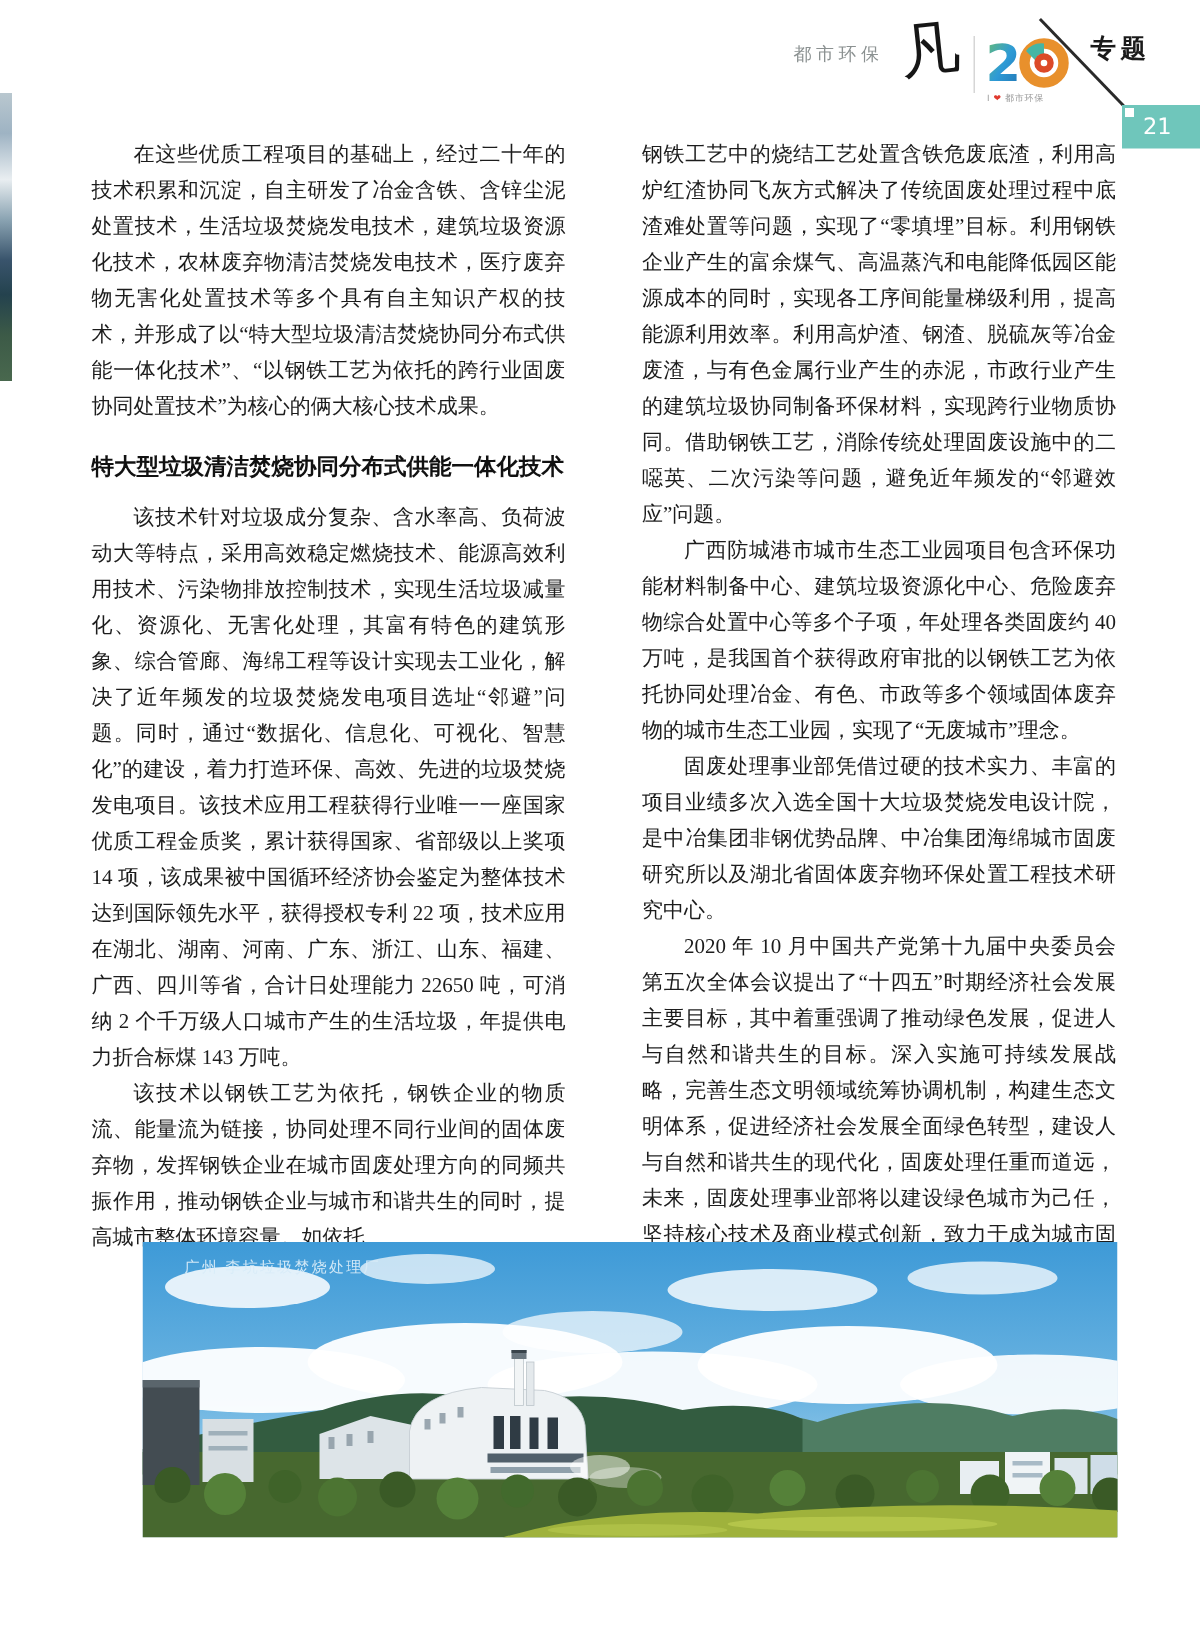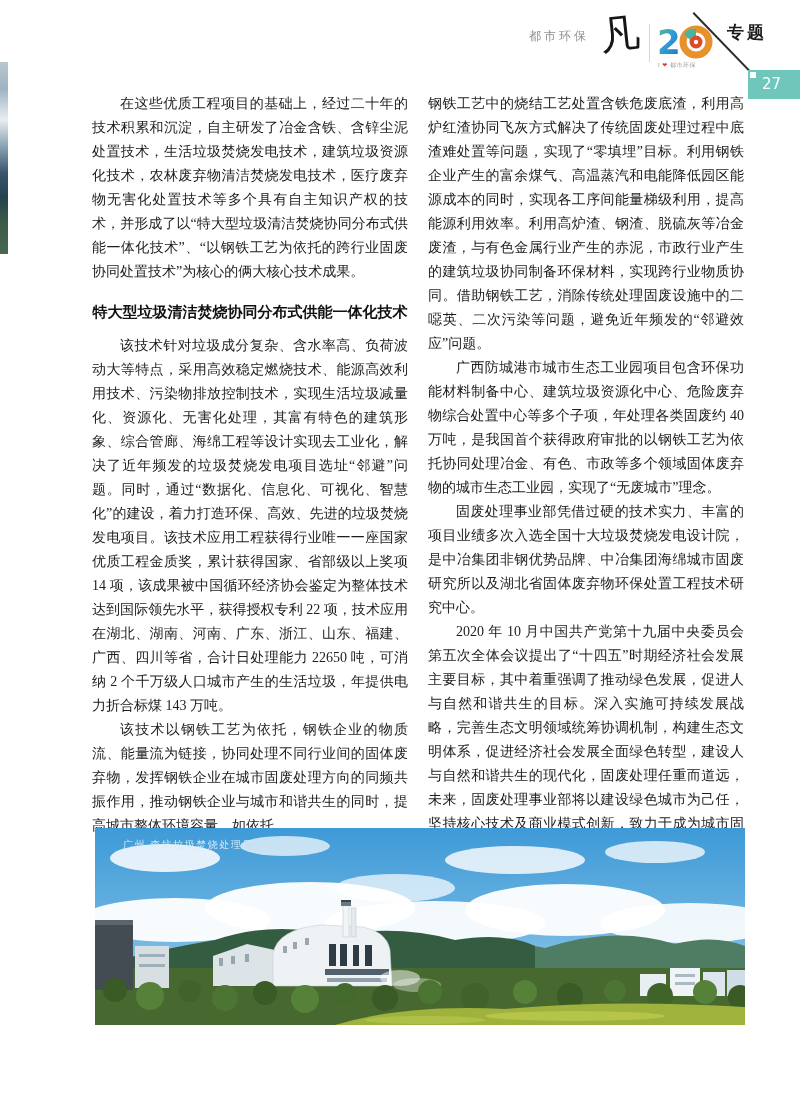--- a/index.html
+++ b/index.html
@@ -26,26 +26,26 @@
   .diag-line { position:absolute; left:694px; top:12px; width:84px; height:2px; background:#2a2a2a;
     transform-origin:0 0; transform:rotate(46deg); }
   .page-tab { position:absolute; left:748px; top:70px; width:52px; height:29px; background:#6fc6bb; }
   .tab-square { position:absolute; left:2px; top:2px; width:6px; height:6px; background:#ffffff; }
   .tab-number { color:#ffffff; font-family:"DejaVu Sans", sans-serif; font-size:15px;
     line-height:29px; padding-left:14px; }
 
   
   .col { position:absolute; width:316px; font-size:14px; line-height:24px; color:#1c1c1c;
     text-align:justify; }
-  .col-left  { left:92px;  top:92px; }
+  .col-left  { left:61px;  top:92px; }
   .col-right { left:428px; top:92px; }
   .para { margin:0; text-indent:2em; }
   .para.no-indent { text-indent:0; }
   .col h3 { font-family:"Liberation Sans", sans-serif; font-size:15px; font-weight:bold;
-    color:#111; margin:16px 0 10px 0; text-align:center; }
+    color:#111; margin:16px 0 10px 0; text-align:left; }
   .byline { text-align:right; font-weight:bold; font-family:"Liberation Sans", sans-serif;
     font-size:14px; margin-top:8px; color:#111; }
 
   
   .photo { position:absolute; left:75px; top:828px; width:650px; height:197px;padding-left:20px; }
   .photo svg { display:block; }
 </style>
 </head>
 <body>
 
@@ -75,21 +75,21 @@
     <span>I</span>
     <span class="heart">❤</span>
     <span>都市环保</span>
   </div>
 
   <div class="section-label">专题</div>
   <div class="diag-line"></div>
 
   <div class="page-tab">
     <div class="tab-square"></div>
-    <div class="tab-number">27</div>
+    <div class="tab-number">21</div>
   </div>
 
   <div class="col col-left">
     <p class="para">在这些优质工程项目的基础上，经过二十年的技术积累和沉淀，自主研发了冶金含铁、含锌尘泥处置技术，生活垃圾焚烧发电技术，建筑垃圾资源化技术，农林废弃物清洁焚烧发电技术，医疗废弃物无害化处置技术等多个具有自主知识产权的技术，并形成了以“特大型垃圾清洁焚烧协同分布式供能一体化技术”、“以钢铁工艺为依托的跨行业固废协同处置技术”为核心的俩大核心技术成果。</p>
     <h3>特大型垃圾清洁焚烧协同分布式供能一体化技术</h3>
     <p class="para">该技术针对垃圾成分复杂、含水率高、负荷波动大等特点，采用高效稳定燃烧技术、能源高效利用技术、污染物排放控制技术，实现生活垃圾减量化、资源化、无害化处理，其富有特色的建筑形象、综合管廊、海绵工程等设计实现去工业化，解决了近年频发的垃圾焚烧发电项目选址“邻避”问题。同时，通过“数据化、信息化、可视化、智慧化”的建设，着力打造环保、高效、先进的垃圾焚烧发电项目。该技术应用工程获得行业唯一一座国家优质工程金质奖，累计获得国家、省部级以上奖项 14 项，该成果被中国循环经济协会鉴定为整体技术达到国际领先水平，获得授权专利 22 项，技术应用在湖北、湖南、河南、广东、浙江、山东、福建、广西、四川等省，合计日处理能力 22650 吨，可消纳 2 个千万级人口城市产生的生活垃圾，年提供电力折合标煤 143 万吨。</p>
     <p class="para">该技术以钢铁工艺为依托，钢铁企业的物质流、能量流为链接，协同处理不同行业间的固体废弃物，发挥钢铁企业在城市固废处理方向的同频共振作用，推动钢铁企业与城市和谐共生的同时，提高城市整体环境容量。如依托</p>
   </div>
 
   <div class="col col-right">

